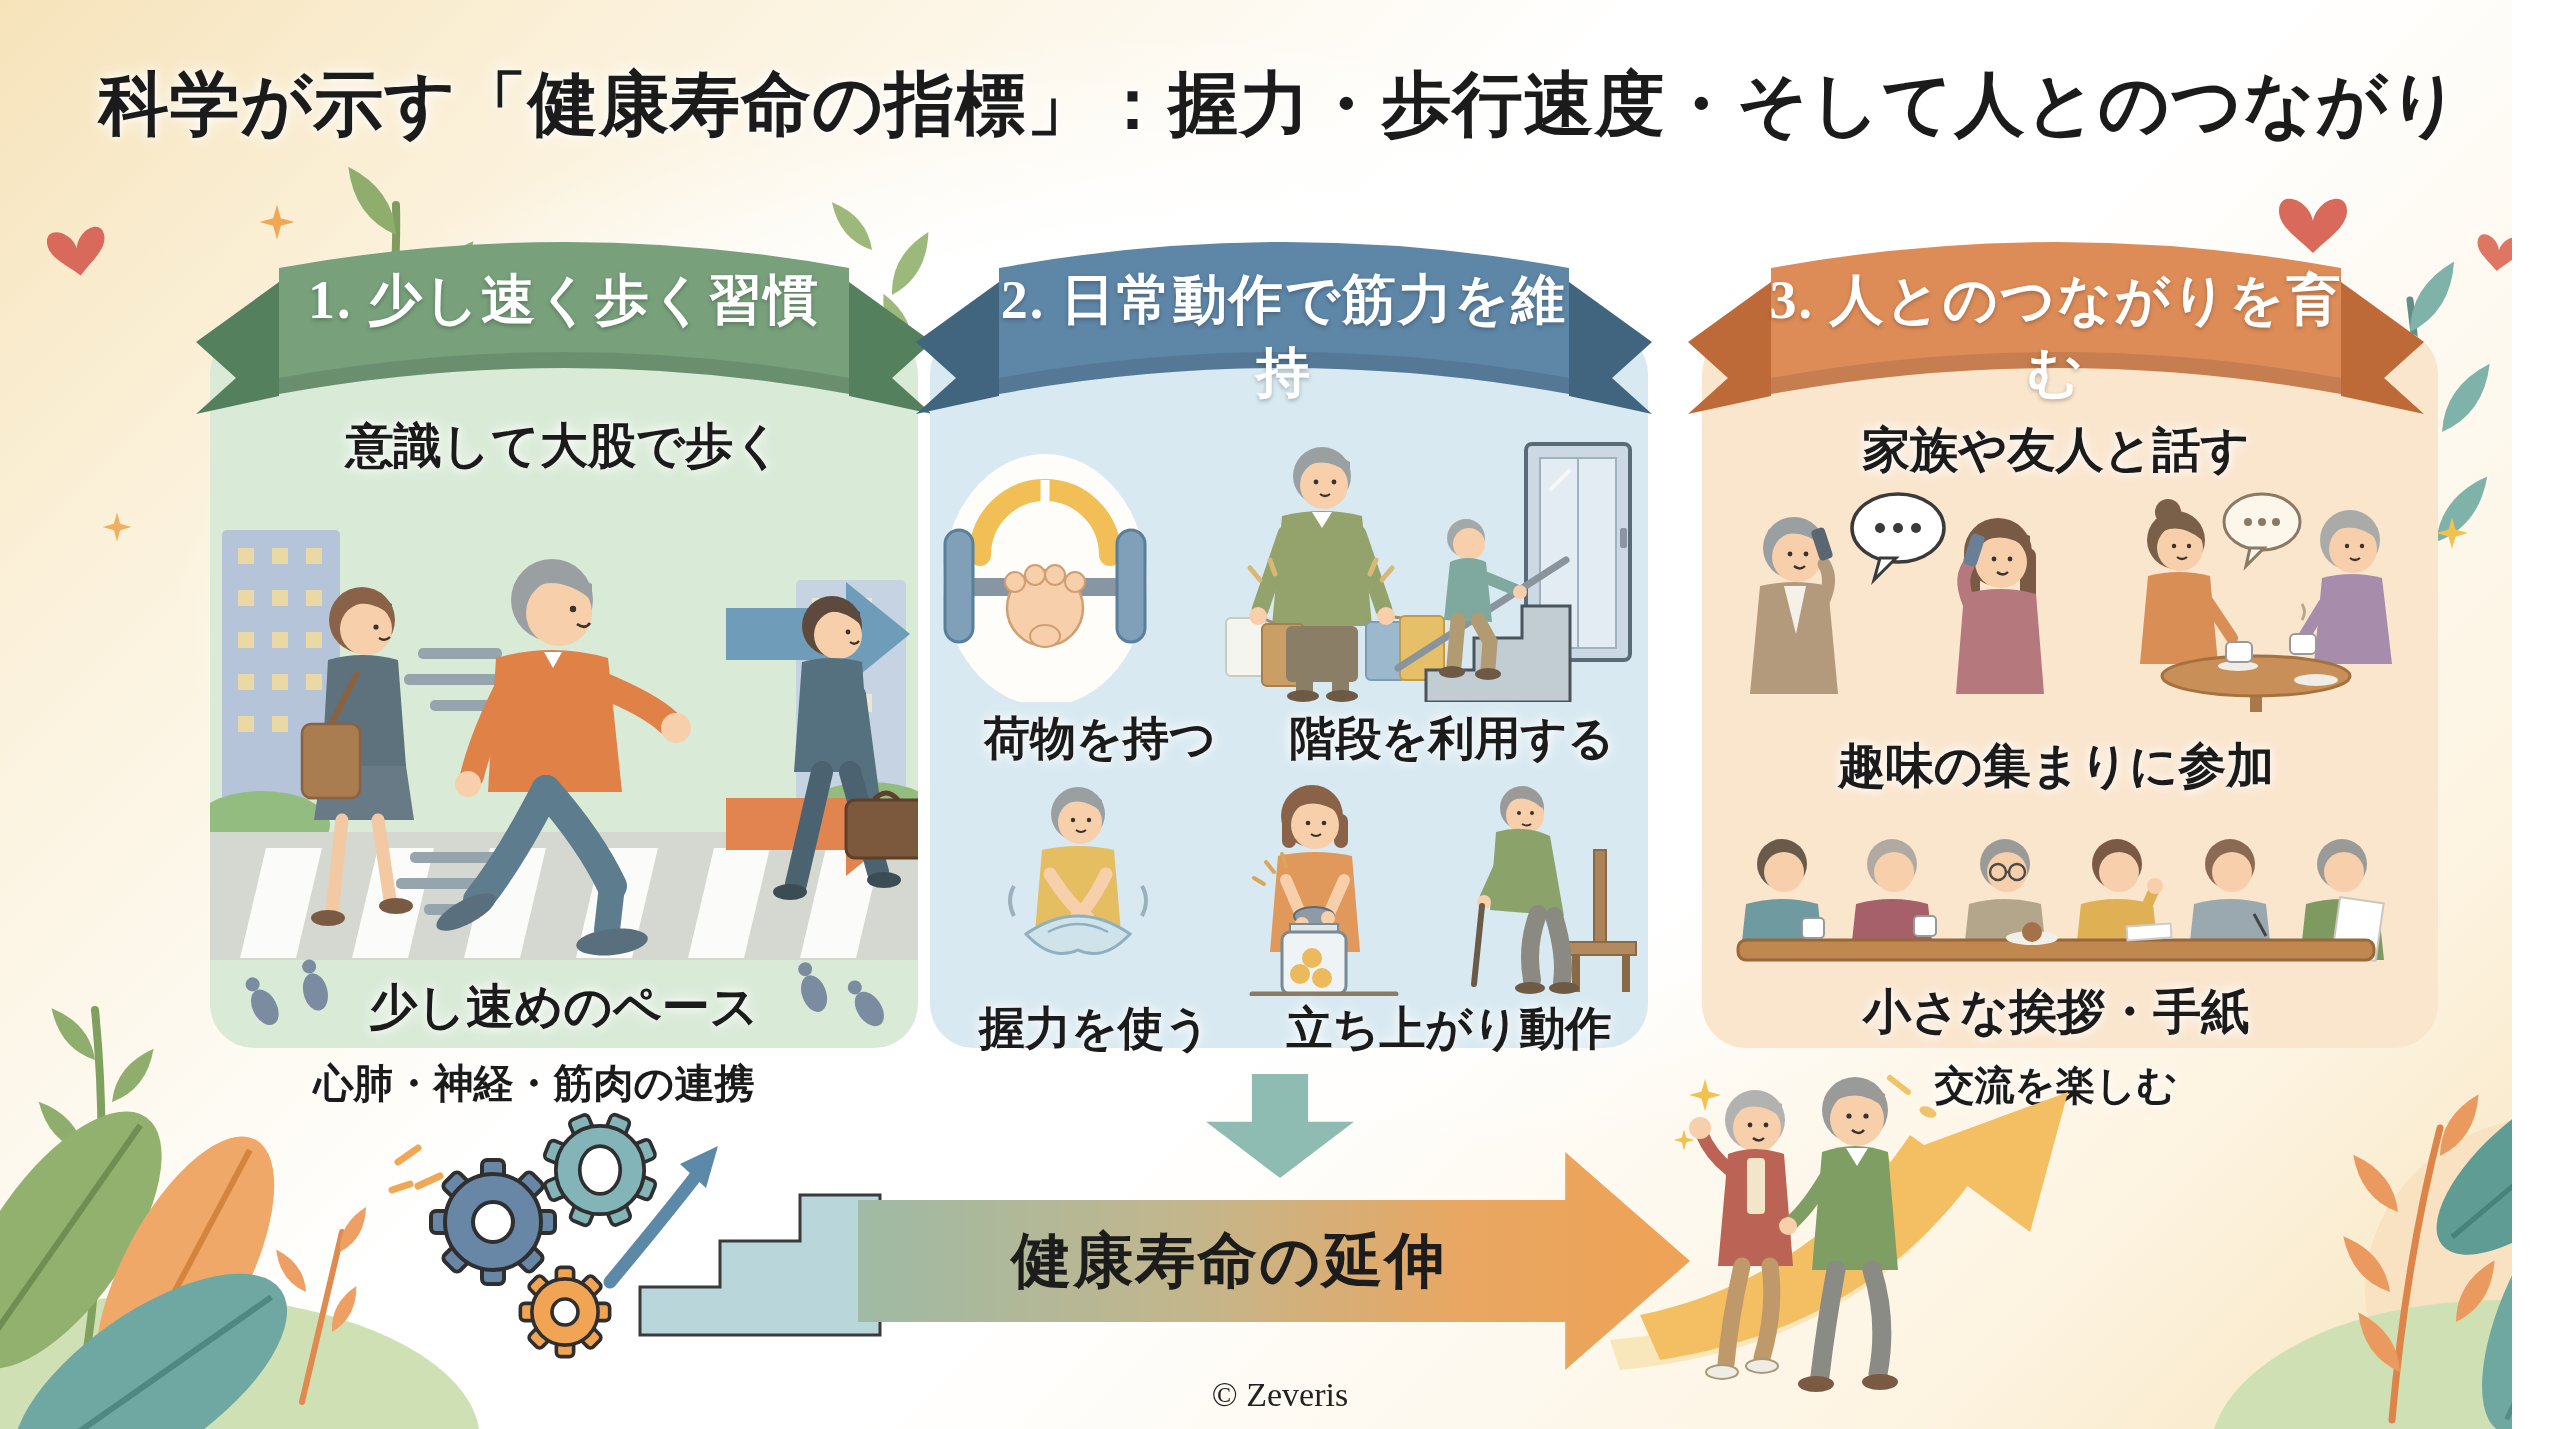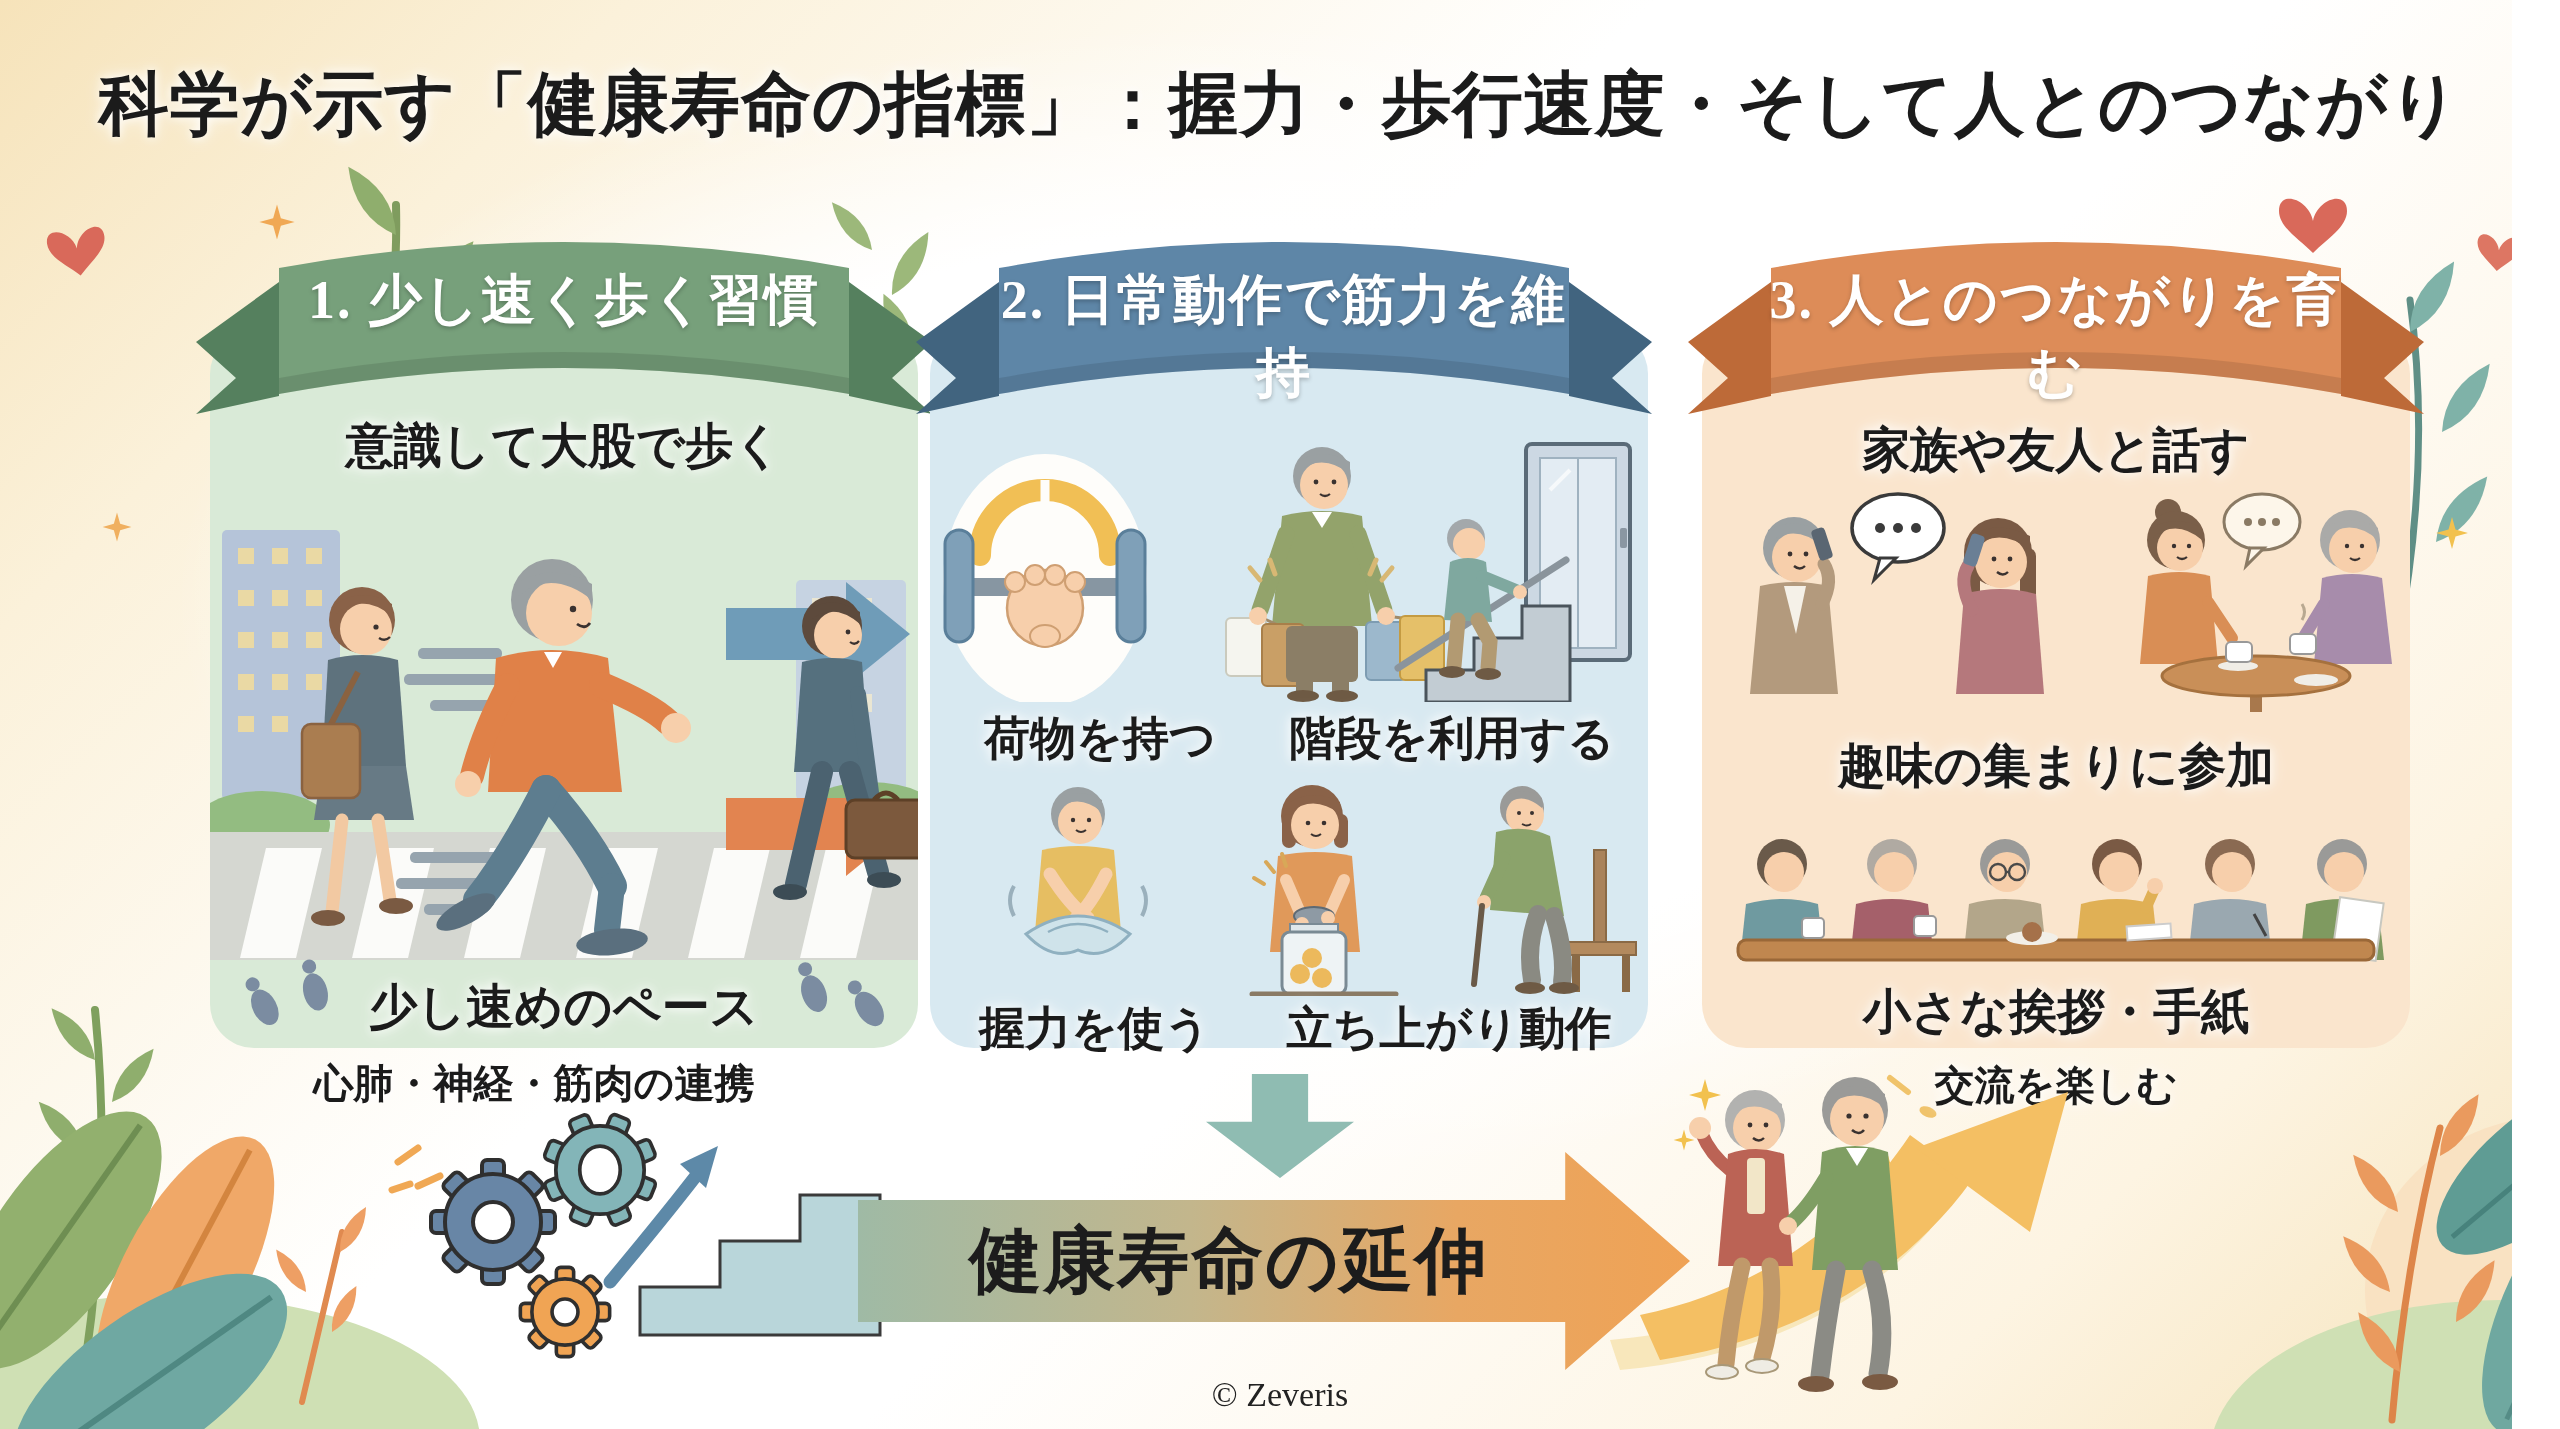--- a/index.html
+++ b/index.html
@@ -8,36 +8,36 @@
     background:
       radial-gradient(ellipse 1500px 800px at 50% 42%, #ffffff 0%, #ffffff 46%, rgba(255,255,255,0) 72%),
       linear-gradient(135deg,#f6e3ba 0%,#fbf1da 16%,#ffffff 42%,#ffffff 58%,#fdf4e2 84%,#f6e4bd 100%); font-family: Liberation Serif, serif;}
   .abs{position:absolute;}
   .t{font-weight:900;color:#1b1b1b;text-align:center;
      text-shadow:0 0 10px rgba(255,255,255,.95),0 0 18px rgba(255,255,255,.8);}
   #page-title{top:58px;left:0;width:2560px;font-size:70px;letter-spacing:1px;}
   .panel{position:absolute;top:330px;width:708px;height:718px;border-radius:44px;}
   #panel-walk{left:180px;background:#d9ead7;margin-left:30px;}
   #panel-strength{left:930px;background:#d8e9f1;padding-left:10px;}
-  #panel-social{left:1702px;background:#fae5cd;}
+  #panel-social{left:1702px;background:#fae5cd;padding-left:28px;}
   .ribbon{position:absolute;top:-100px;left:-26px;width:760px;height:230px;}
   .ribbon-label{position:absolute;top:34px;left:70px;right:70px;text-align:center;
      font-size:54px;font-weight:900;color:#ffffff;letter-spacing:2px;
      text-shadow:0 2px 4px rgba(0,0,0,.25);}
   .cap48{font-size:48px;}
   .cap46{font-size:46px;}
   .panel .w{position:absolute;left:0;width:708px;}
   .below-cap{position:absolute;width:708px;font-size:40px;}
   #center-arrow{left:858px;top:1152px;width:832px;height:218px;
      background:linear-gradient(90deg,#9fbaa5 0%,#c3b68c 40%,#e8a763 72%,#efa255 100%);
      -webkit-clip-path:polygon(0 22%,85% 22%,85% 0,100% 50%,85% 100%,85% 78%,0 78%);
      clip-path:polygon(0 22%,85% 22%,85% 0,100% 50%,85% 100%,85% 78%,0 78%);}
   #center-arrow-label{position:absolute;left:60px;right:150px;top:0;bottom:0;
      display:flex;align-items:center;justify-content:center;
-     font-size:72px;font-weight:900;color:#1c1c1c;letter-spacing:2px;}
+     font-size:60px;font-weight:900;color:#1c1c1c;letter-spacing:2px;}
   #down-arrow{left:1206px;top:1074px;width:148px;height:104px;background:#8fbcb2;
      -webkit-clip-path:polygon(31% 0,69% 0,69% 46%,100% 46%,50% 100%,0 46%,31% 46%);
      clip-path:polygon(31% 0,69% 0,69% 46%,100% 46%,50% 100%,0 46%,31% 46%);}
   #footer-copyright{top:1376px;left:0;width:2560px;text-align:center;font-size:34px;
      color:#222;font-weight:500;}
 </style>
 </head>
 <body>
 
 <div id="stage">

